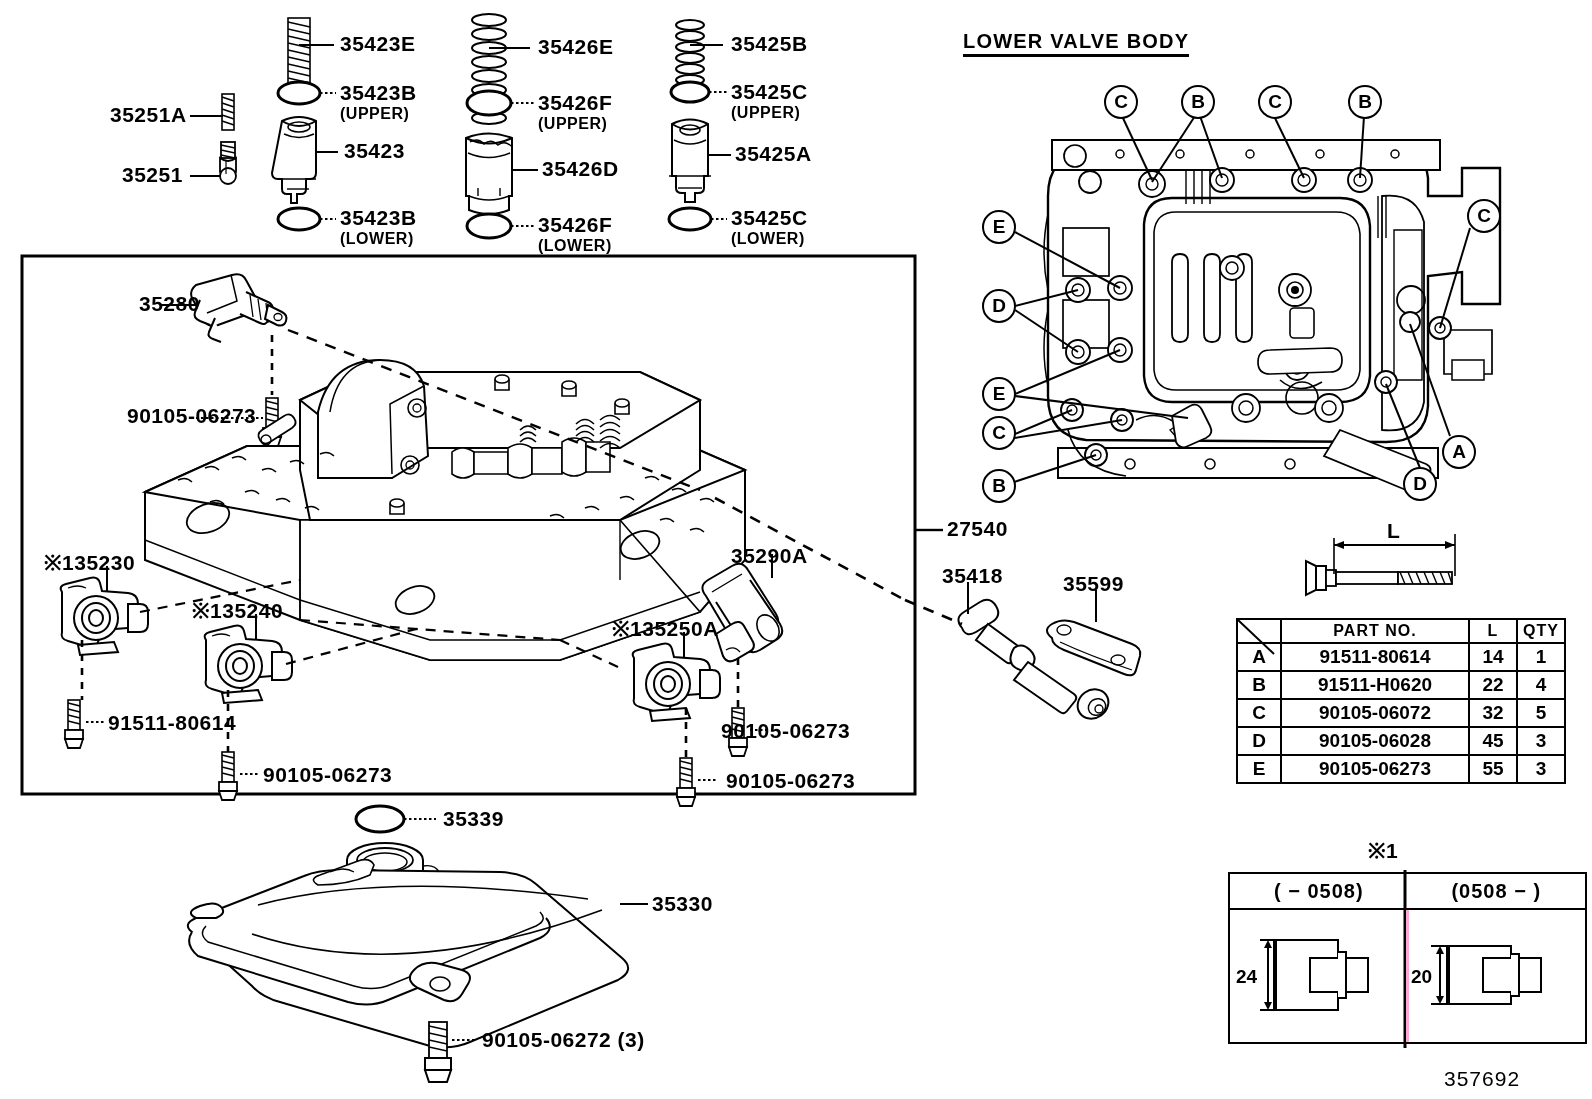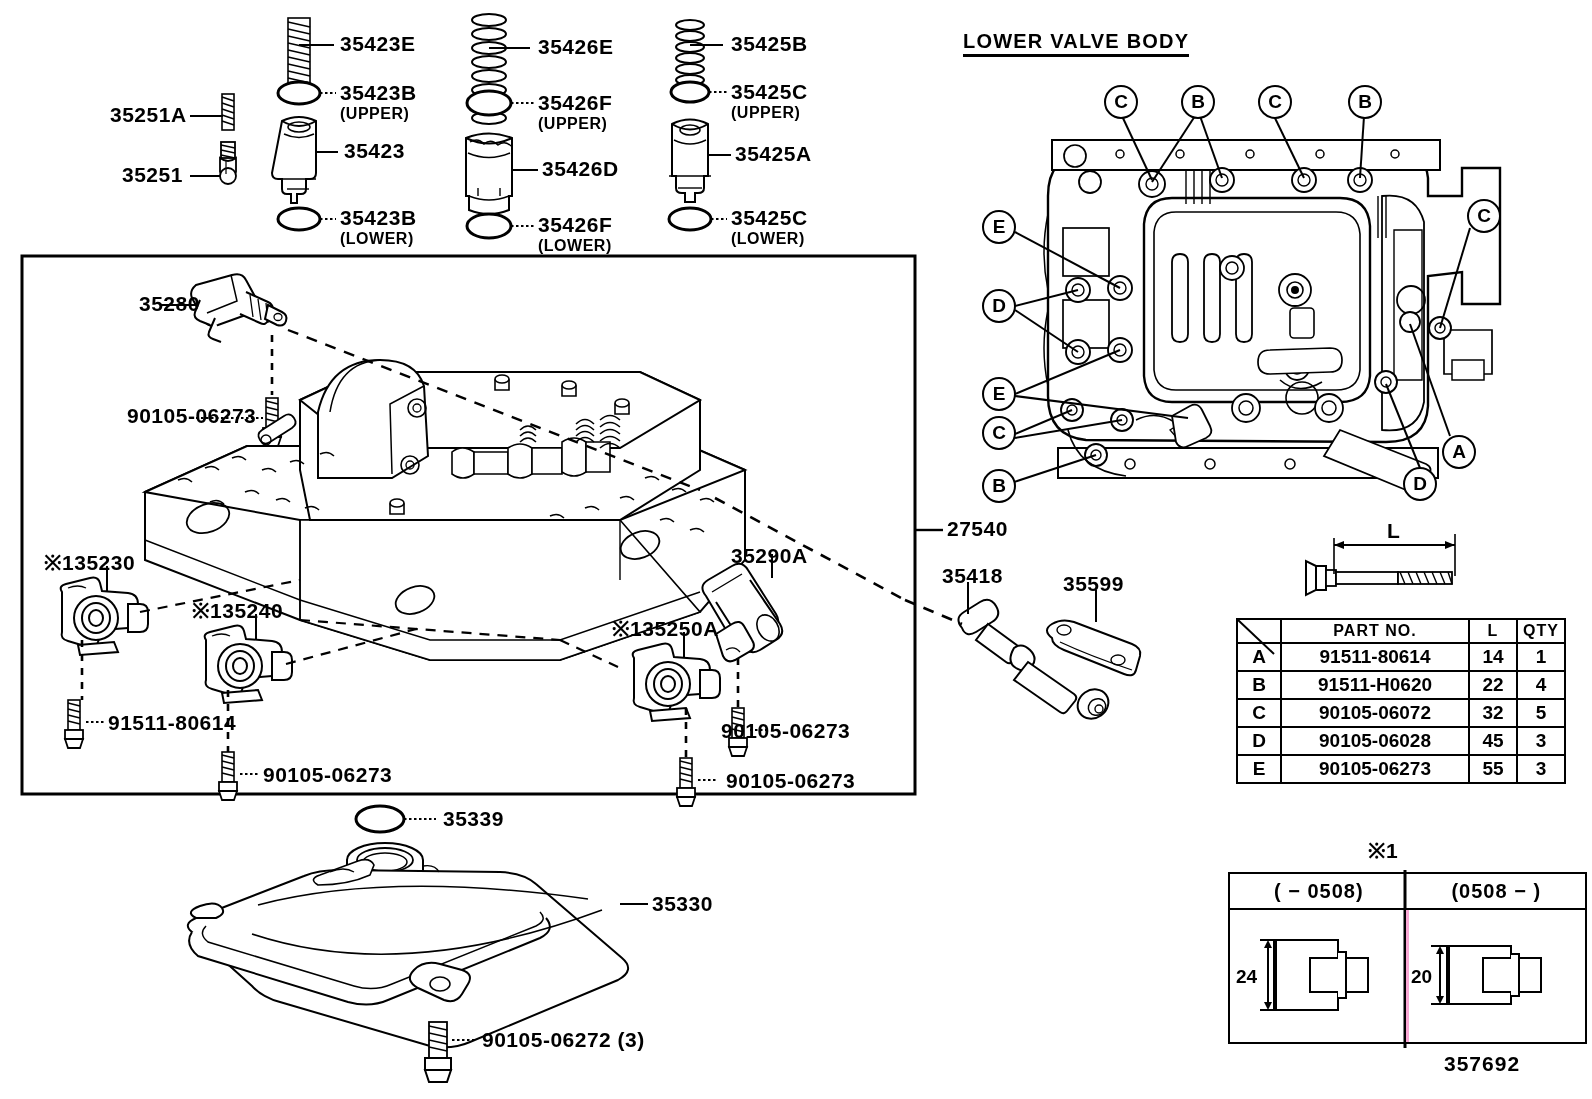--- a/index.html
+++ b/index.html
@@ -13,21 +13,21 @@
   .lbl{
     position:absolute;font-family:"Liberation Sans", sans-serif;
     font-weight:bold;white-space:nowrap;letter-spacing:0.5px;
     font-size:21px;line-height:1.05;
   }
   .sub{font-weight:bold;font-size:16px;letter-spacing:0.5px;}
   .secttl{
     position:absolute;font-weight:bold;font-size:20px;letter-spacing:1.2px;
     border-bottom:3px solid #000;padding-bottom:1px;
   }
-  .dnum{position:absolute;font-weight:bold;font-size:21px;letter-spacing:1px;}
+  .dnum{position:absolute;font-weight:normal;font-size:21px;letter-spacing:1px;margin-top:15px;}
   
   table.ptab{
     position:absolute;border-collapse:collapse;
     font-family:"Liberation Sans", sans-serif;font-weight:bold;
   }
   table.ptab td,table.ptab th{
     border:2px solid #000;text-align:center;font-size:19px;padding:2px 4px;
     font-weight:bold;
   }
   table.ptab th{font-size:16px;letter-spacing:1px;}

